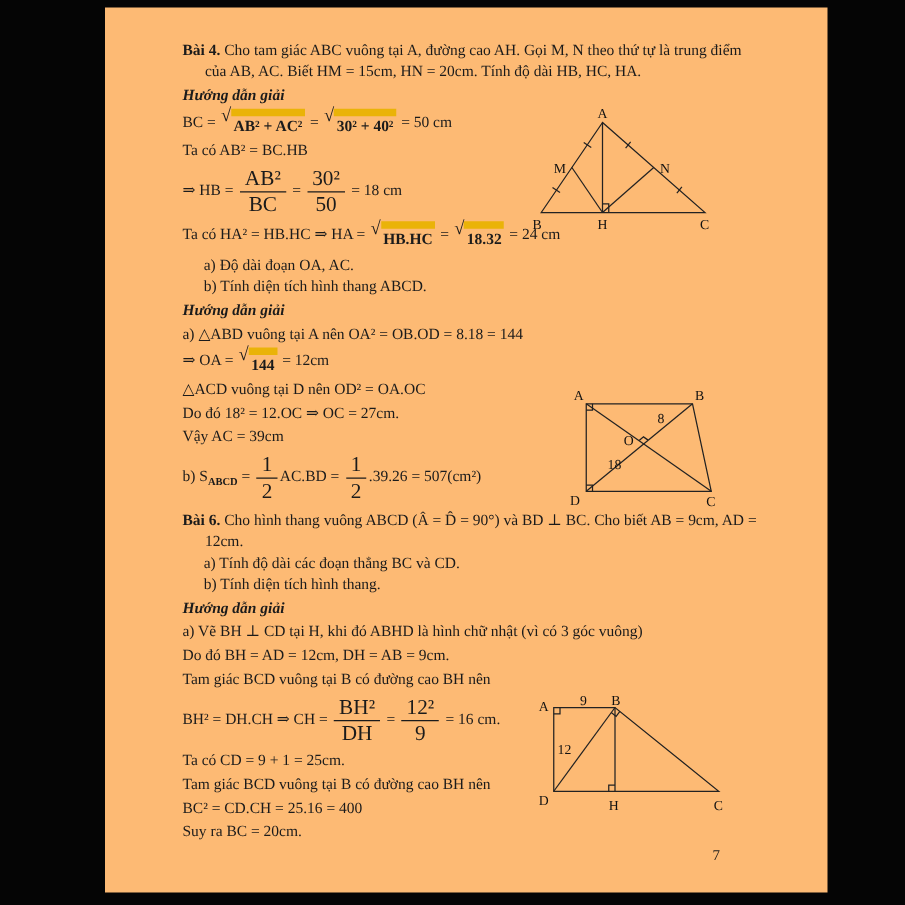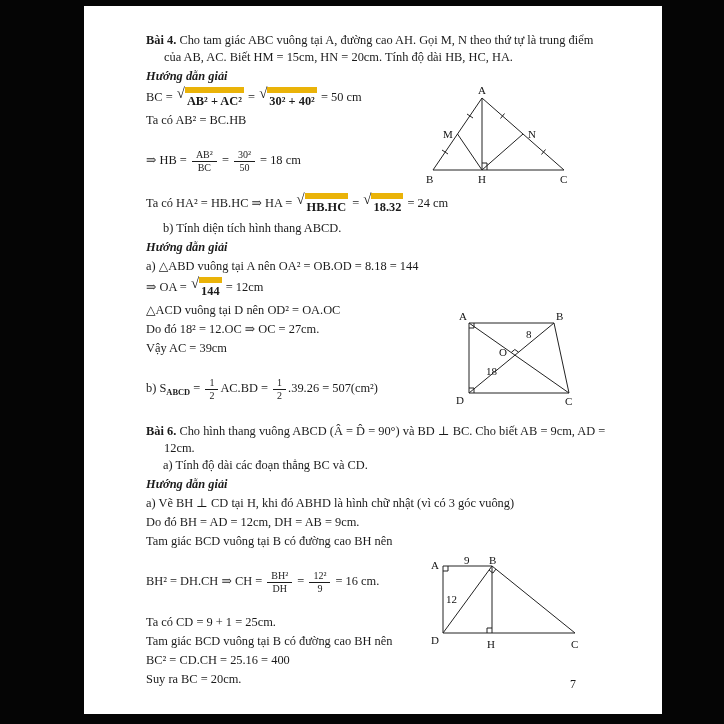--- a/index.html
+++ b/index.html
@@ -3,40 +3,40 @@
 <meta charset="utf-8">
 <style>
   html,body{margin:0;padding:0;}
   body{
     width:724px;height:724px;position:relative;background:#050505;
     font-family:"Liberation Serif","DejaVu Serif",serif;color:#1b1b1b;
     overflow:hidden;
   }
   .page{
     position:absolute;left:84px;top:6px;width:578px;height:708px;
-    background:#ffffff;
+    background:#fdba74;
   }
   .content{
     position:absolute;left:62px;top:26px;width:462px;
     font-size:12.4px;line-height:17px;
   }
   .problem{margin-top:4px;}
   .problem:first-child{margin-top:0;}
   .statement{margin:0;padding-left:18px;text-indent:-18px;}
   .plabel{font-weight:bold;}
   .item{margin:0;padding-left:17px;}
   .guide{
     font-weight:bold;font-style:italic;
     width:390px;margin:2px 0;
   }
   .sol{margin:0;}
   .mline{margin:2px 0;min-height:17px;}
   .frac{
     display:inline-block;vertical-align:middle;text-align:center;
-    font-size:10px;line-height:1.15;margin:18px 2px;
+    font-size:17px;line-height:1.15;margin:2px 2px;
   }
   .frac .fn{display:block;border-bottom:1px solid #1b1b1b;padding:0 4px;}
   .frac .fd{display:block;padding:0 4px;}
   .sqrt{display:inline-flex;align-items:flex-start;vertical-align:middle;margin:0 1px;}
   .sqrt .rad{font-size:1.2em;line-height:1.05;transform:translateY(-1px);}
   .sqrt .rb{border-top:6px solid #eab308;padding:0 2px;font-weight:bold;}
   sub{font-size:0.68em;font-weight:bold;}
   .fig{position:absolute;}
   .fig line,.fig path{stroke:#222;stroke-width:1;fill:none;}
   .fig text{font-size:11px;fill:#111;font-family:"Liberation Serif","DejaVu Serif",serif;}
@@ -68,38 +68,40 @@
               <span class="rad">√</span>
               <span class="rb">HB.HC</span>
             </span> = <span class="sqrt">
               <span class="rad">√</span>
               <span class="rb">18.32</span>
             </span> = 24 cm</div>
       </div>
     </div>
 
     <div class="problem">
+      <p class="item">a) Độ dài đoạn OA, AC.</p>
       <p class="item">b) Tính diện tích hình thang ABCD.</p>
       <p class="guide">Hướng dẫn giải</p>
       <div class="sol">
         <div class="mline">a) △ABD vuông tại A nên OA² = OB.OD = 8.18 = 144</div>
         <div class="mline">⇒ OA = <span class="sqrt">
               <span class="rad">√</span>
               <span class="rb">144</span>
             </span> = 12cm</div>
         <div class="mline">△ACD vuông tại D nên OD² = OA.OC</div>
         <div class="mline">Do đó 18² = 12.OC ⇒ OC = 27cm.</div>
         <div class="mline">Vậy AC = 39cm</div>
         <div class="mline">b) S<sub>ABCD</sub> = <span class="frac"><span class="fn">1</span><span class="fd">2</span></span>AC.BD = <span class="frac"><span class="fn">1</span><span class="fd">2</span></span>.39.26 = 507(cm²)</div>
       </div>
     </div>
 
     <div class="problem">
       <p class="statement"><b class="plabel">Bài 6.</b> <span>Cho hình thang vuông ABCD (Â = D̂ = 90°) và BD ⊥ BC. Cho biết AB = 9cm, AD = 12cm.</span></p>
       <p class="item">a) Tính độ dài các đoạn thẳng BC và CD.</p>
+      <p class="item">b) Tính diện tích hình thang.</p>
       <p class="guide">Hướng dẫn giải</p>
       <div class="sol">
         <div class="mline">a) Vẽ BH ⊥ CD tại H, khi đó ABHD là hình chữ nhật (vì có 3 góc vuông)</div>
         <div class="mline">Do đó BH = AD = 12cm, DH = AB = 9cm.</div>
         <div class="mline">Tam giác BCD vuông tại B có đường cao BH nên</div>
         <div class="mline">BH² = DH.CH ⇒ CH = <span class="frac"><span class="fn">BH²</span><span class="fd">DH</span></span> = <span class="frac"><span class="fn">12²</span><span class="fd">9</span></span> = 16 cm.</div>
         <div class="mline">Ta có CD = 9 + 1 = 25cm.</div>
         <div class="mline">Tam giác BCD vuông tại B có đường cao BH nên</div>
         <div class="mline">BC² = CD.CH = 25.16 = 400</div>
         <div class="mline">Suy ra BC = 20cm.</div>

